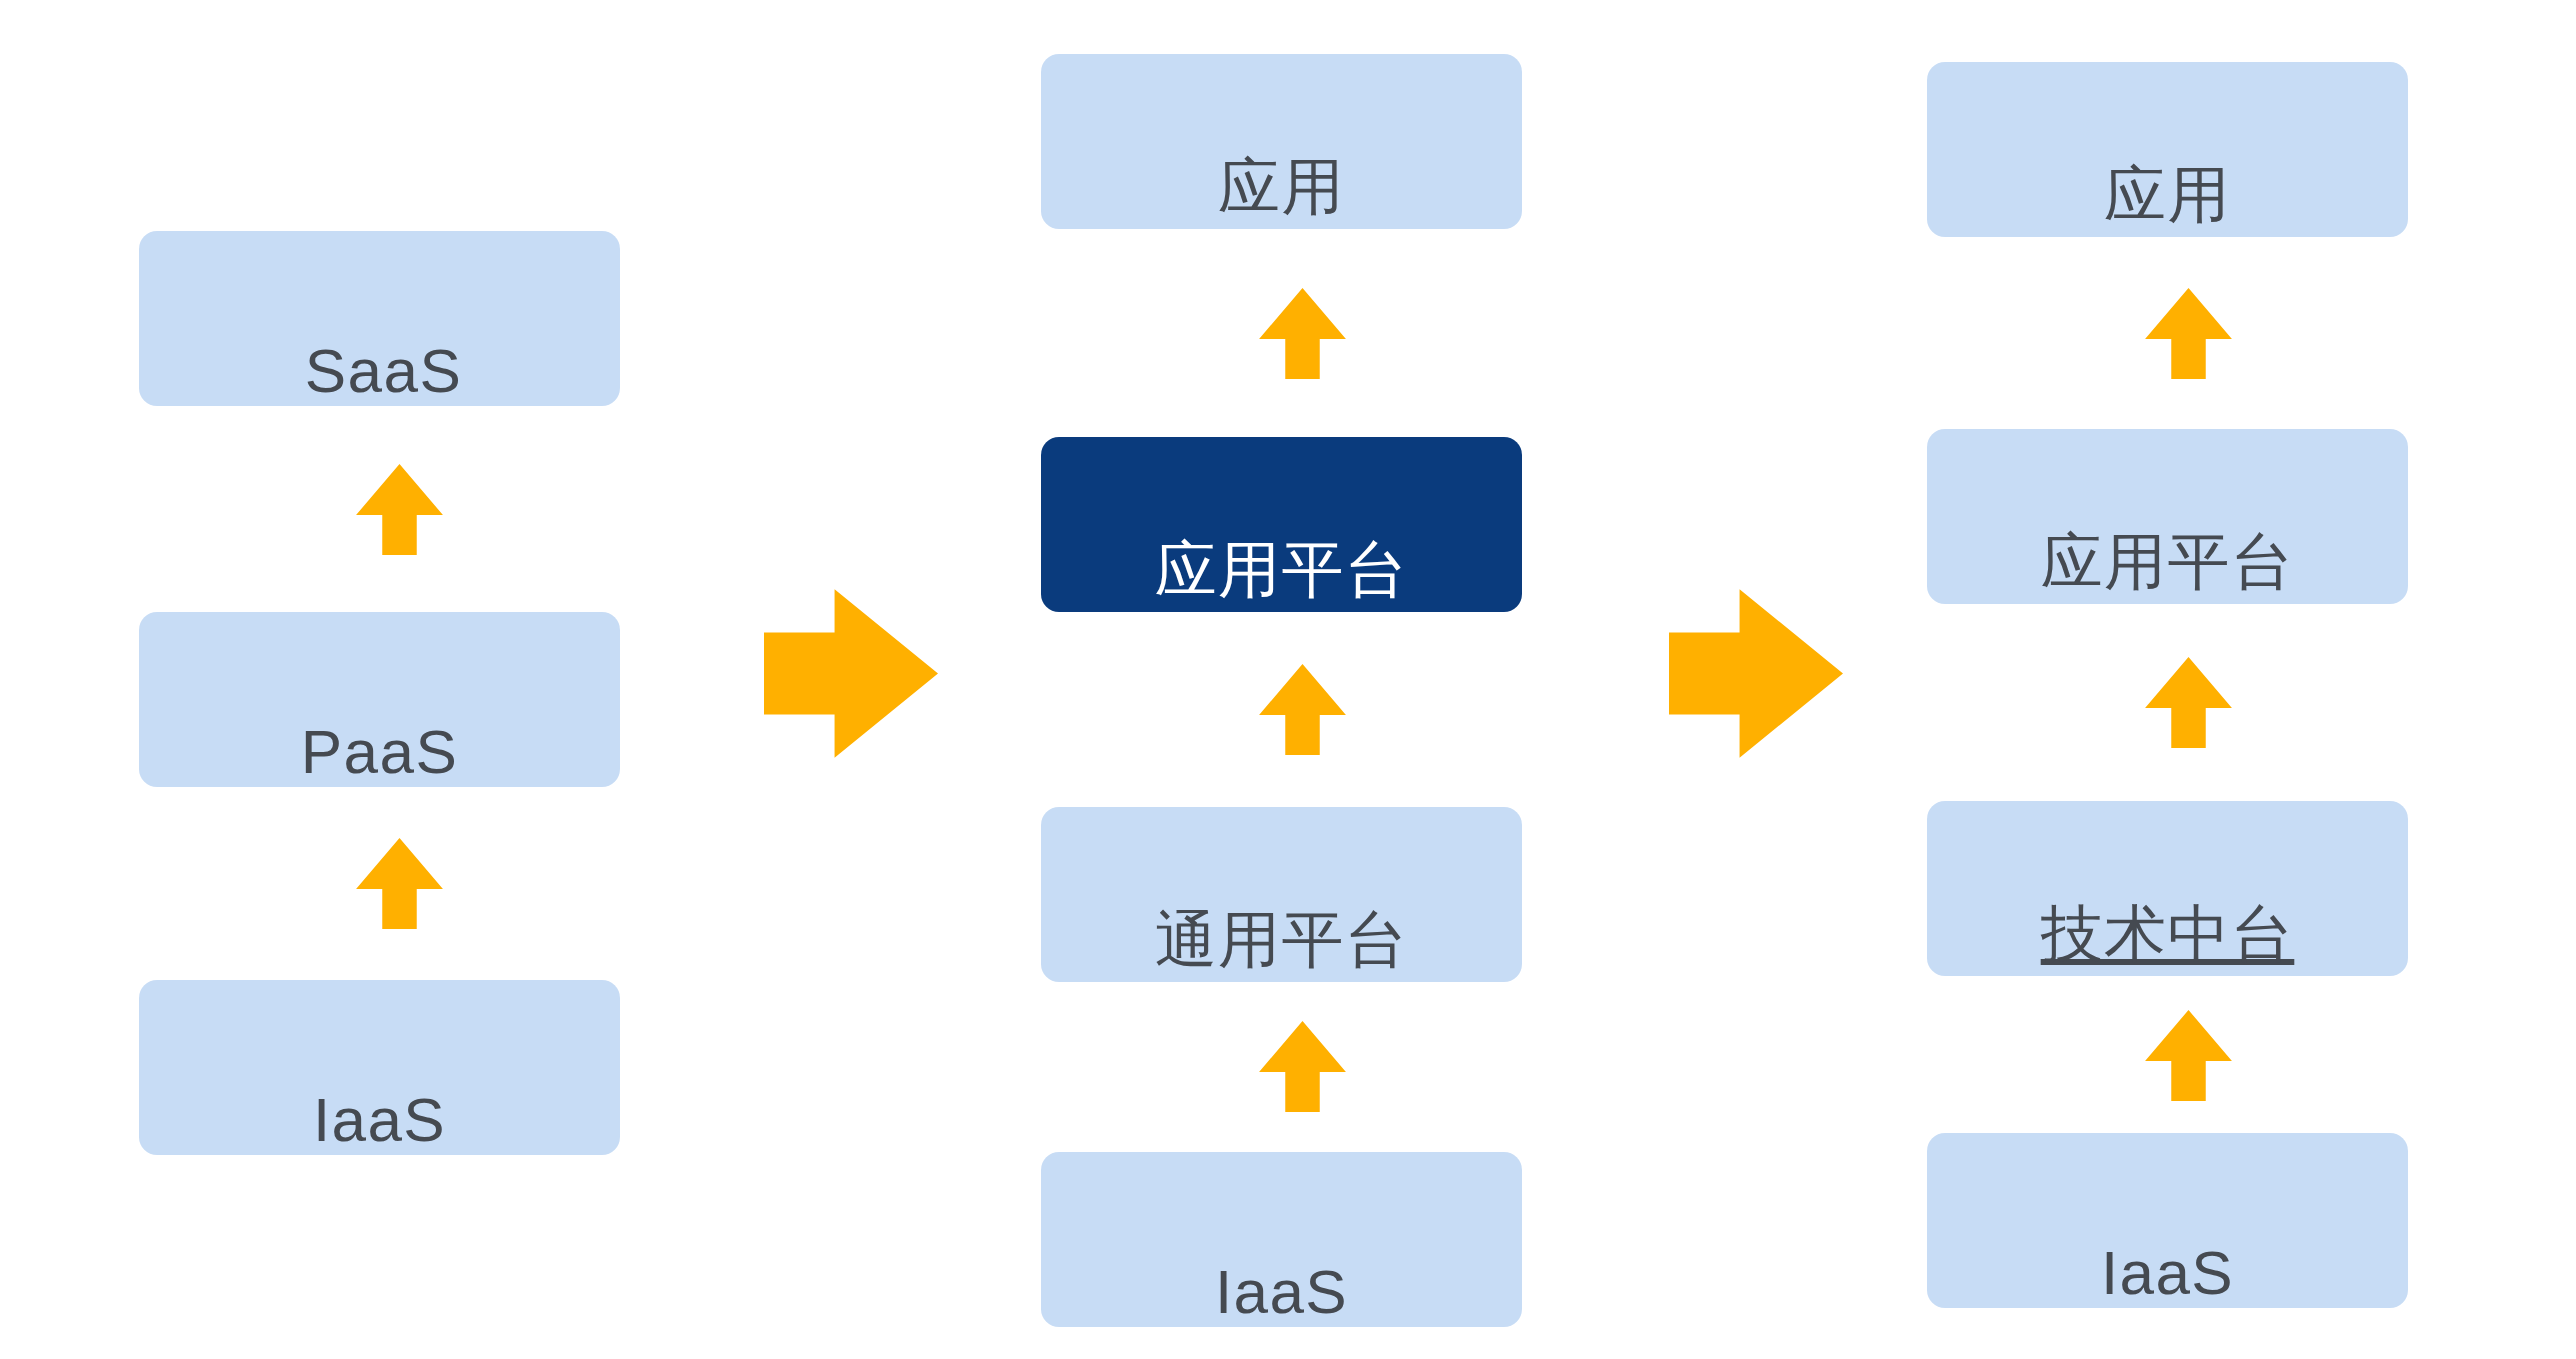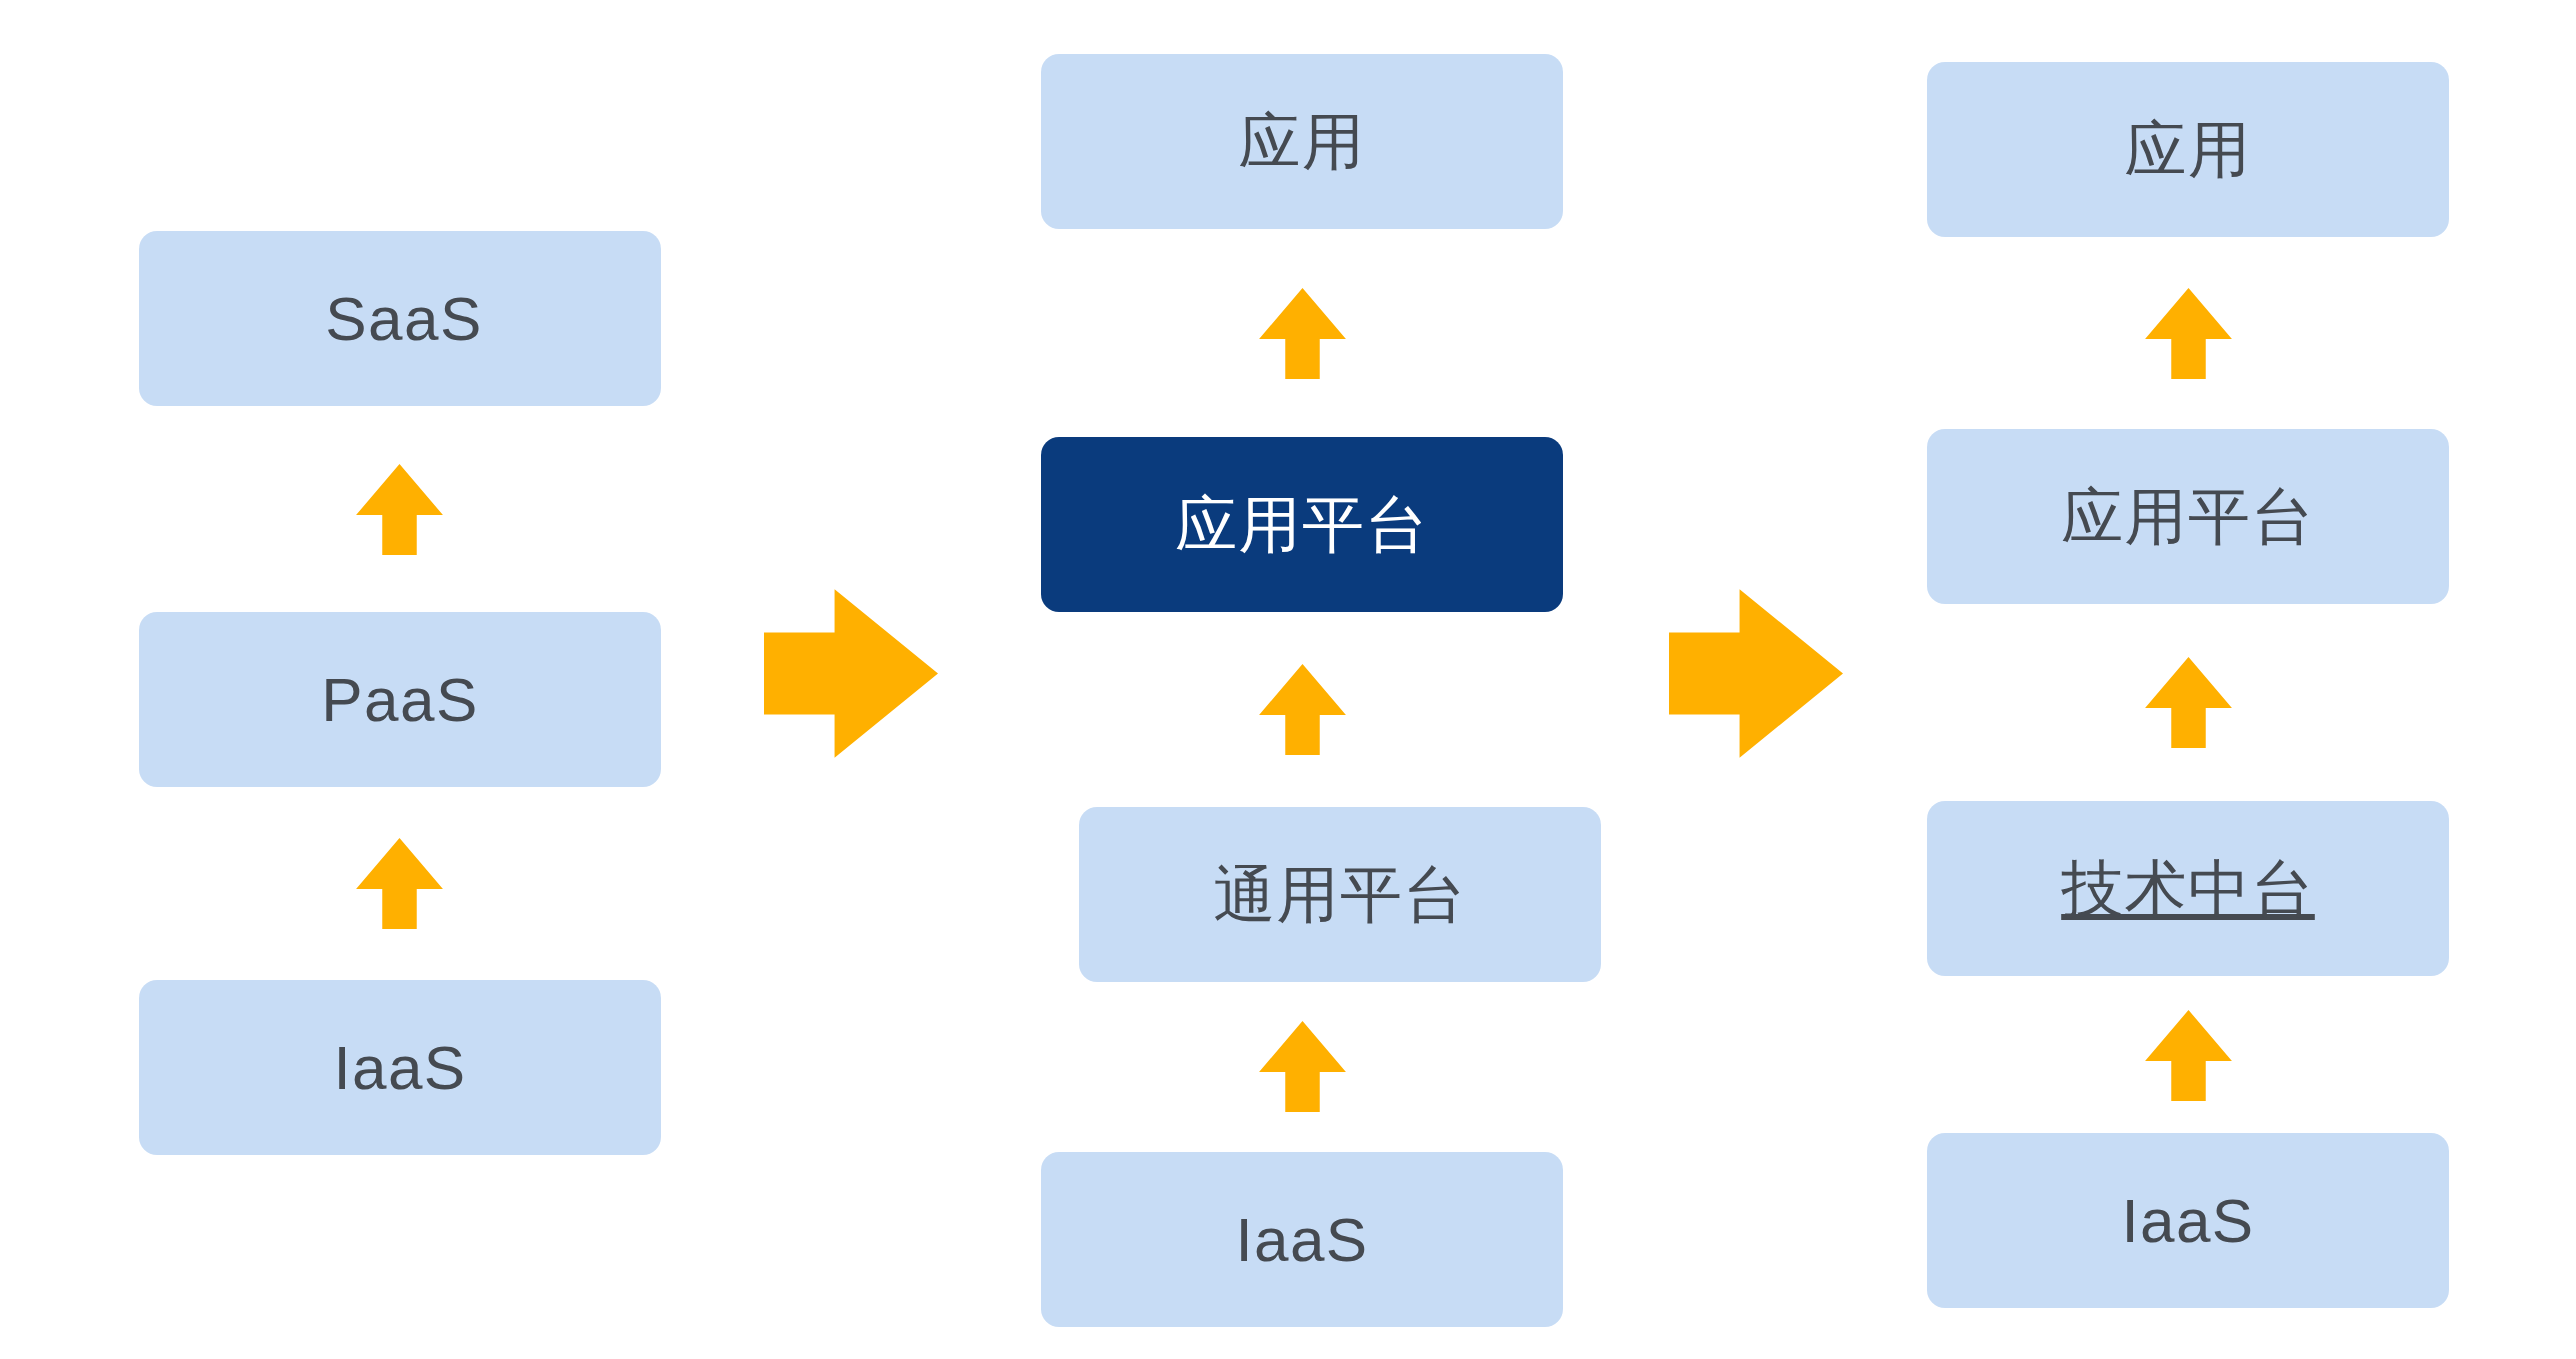--- a/index.html
+++ b/index.html
@@ -10,25 +10,25 @@
   .canvas {
     position: relative;
     width: 2576px;
     height: 1360px;
     background: var(--background, #ffffff);
     font-family: "Liberation Sans", "DejaVu Sans", sans-serif;
     overflow: hidden;
   }
   .box {
     position: absolute;
-    width: 522px;
+    width: 481px;
     height: 175px;
     border-radius: 18px;
     display: flex;
-    align-items: center;
+    align-items: flex-end;
     justify-content: center;
     box-sizing: border-box;
   }
   .box.light {
     background: var(--box-light, #C7DCF5);
     color: var(--text-dark, #454A51);
   }
   .box.dark {
     background: var(--box-dark, #0A3B7D);
     color: var(--text-light, #ffffff);
@@ -78,21 +78,21 @@
   </div>
   <svg class="arrow" style="left:1259px; top:288px;" width="87" height="91" viewBox="0 0 126 132">
     <polygon points="63,0 126,74 88,74 88,132 38,132 38,74 0,74"></polygon>
   </svg>
   <div class="box dark" style="left:1041px; top:437px;">
     <span class="box-label">应用平台</span>
   </div>
   <svg class="arrow" style="left:1259px; top:664px;" width="87" height="91" viewBox="0 0 126 132">
     <polygon points="63,0 126,74 88,74 88,132 38,132 38,74 0,74"></polygon>
   </svg>
-  <div class="box light" style="left:1041px; top:807px;margin-left:38px;">
+  <div class="box light" style="left:1041px; top:807px;">
     <span class="box-label">通用平台</span>
   </div>
   <svg class="arrow" style="left:1259px; top:1021px;" width="87" height="91" viewBox="0 0 126 132">
     <polygon points="63,0 126,74 88,74 88,132 38,132 38,74 0,74"></polygon>
   </svg>
   <div class="box light" style="left:1041px; top:1152px;">
     <span class="box-label">IaaS</span>
   </div>
 
   <svg class="arrow" style="left:1669px; top:589px;" width="174" height="169" viewBox="0 0 254 246">

